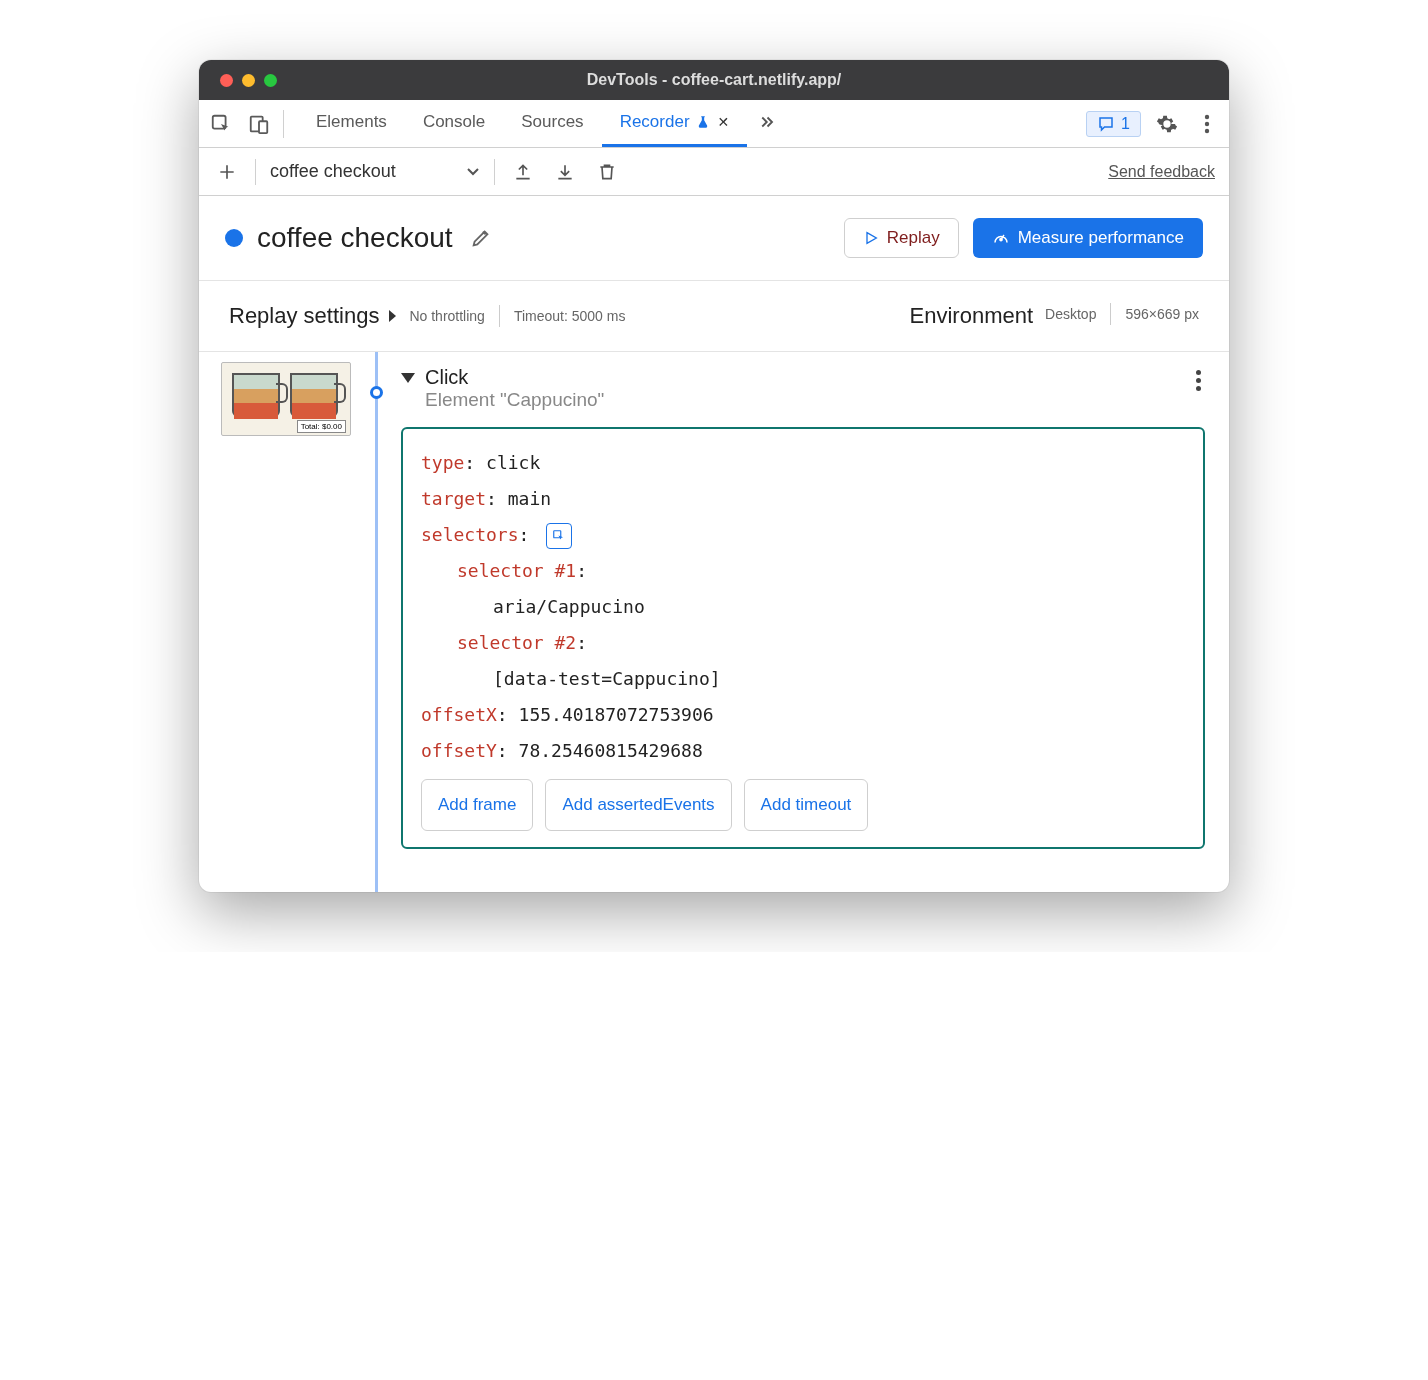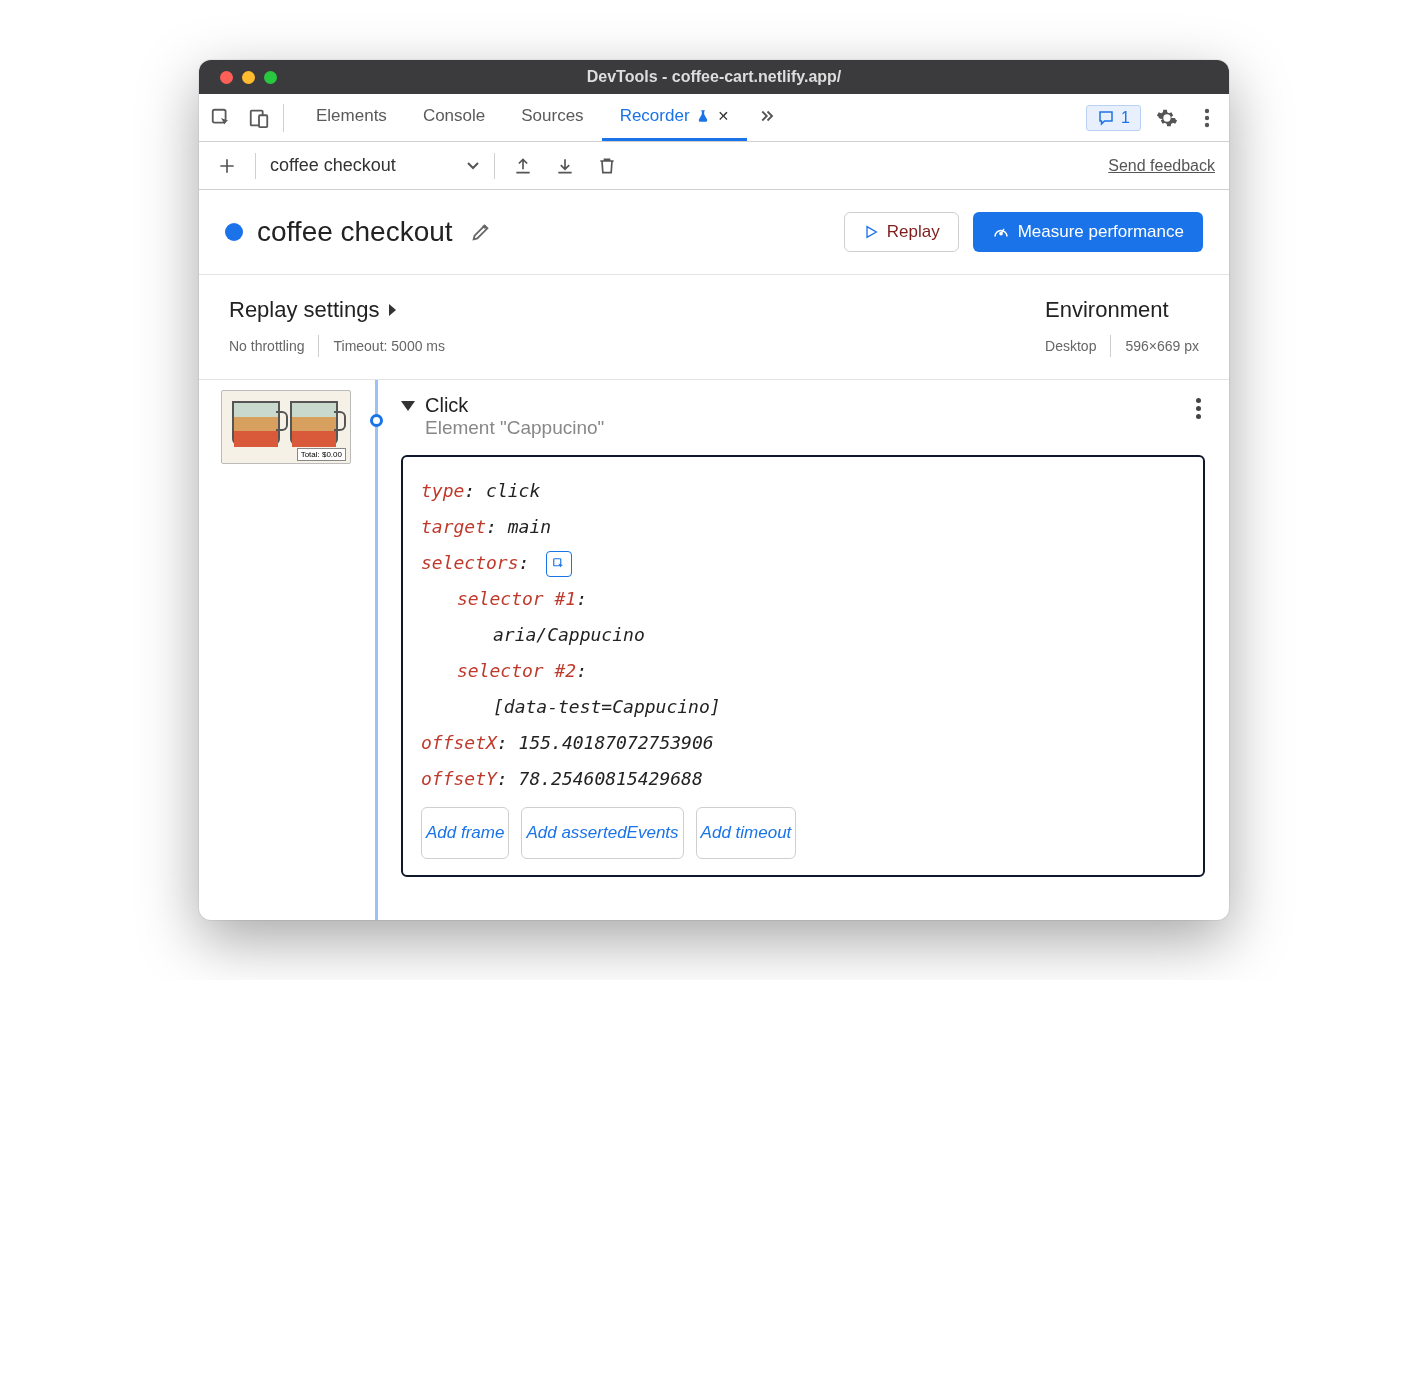--- a/index.html
+++ b/index.html
@@ -12,21 +12,21 @@
   padding: 60px;
 }
 .window {
   width: 1030px;
   background: #fff;
   border-radius: 12px;
   box-shadow: 0 20px 60px rgba(0,0,0,0.35), 0 0 0 1px rgba(0,0,0,0.05);
   overflow: hidden;
 }
 .titlebar {
-  height: 34px;
+  height: 40px;
   background: #3b3b3d;
   display: flex;
   align-items: center;
   padding: 0 21px;
   position: relative;
 }
 .traffic { display: flex; gap: 9px; }
 .dot { width: 13px; height: 13px; border-radius: 50%; }
 .dot.red { background: #ff5f57; }
 .dot.yellow { background: #febc2e; }
@@ -101,21 +101,21 @@
   border: 1px solid transparent;
 }
 .btn.outline { border-color: #cfcfcf; color:#7f1d1d; background:#fff; }
 .btn.primary { background:#1a73e8; color:#fff; }
 .settings-row {
   padding: 22px 30px;
   display: flex;
   justify-content: space-between;
   border-bottom: 1px solid #e4e4e4;
 }
-.settings-col { display:flex; flex-direction:column; gap:12px; }
+.settings-col { display:flex; flex-direction:row; gap:12px; }
 .settings-title { font-size: 22px; color:#222; display:flex; align-items:center; gap:8px; }
 .settings-vals { display:flex; align-items:center; gap:14px; font-size:14px; color:#666; }
 .settings-vals .vdiv2 { width:1px; height:22px; background:#ccc; }
 .step-area {
   display: flex;
   min-height: 540px;
 }
 .thumb-col { width: 160px; padding: 10px 8px 10px 22px; }
 .thumb {
   width: 130px; height: 74px; border:1px solid #bbb; border-radius:2px;
@@ -139,40 +139,39 @@
 .detail-col { flex:1; padding: 14px 24px 20px 8px; }
 .step-head { display:flex; align-items:flex-start; gap:10px; }
 .tri-down { width:0; height:0; border-left:7px solid transparent; border-right:7px solid transparent; border-top:10px solid #333; margin-top:7px; }
 .step-title { font-size:20px; color:#222; }
 .step-sub { font-size:19px; color:#888; }
 .step-menu { margin-left:auto; font-size:22px; color:#444; cursor:pointer; letter-spacing:0; line-height:0.4; display:flex; flex-direction:column; gap:3px; padding:4px;}
 .step-menu span{ width:5px; height:5px; background:#444; border-radius:50%; display:block;}
 
 .code-box {
   margin-top: 16px;
-  border: 2px solid #0f172a;
+  border: 2px solid #0f766e;
   border-radius: 6px;
   padding: 16px 18px;
   font-family: "SF Mono", Menlo, Consolas, monospace;
   font-size: 18px;
   line-height: 2.0;
   color: #222;
-  font-style: italic;
 }
 .code-box .k { color: #c0392b; }
 .code-box .indent1 { padding-left: 36px; }
 .code-box .indent2 { padding-left: 72px; }
 .selector-icon {
   display:inline-flex; width:26px; height:26px; border:1.5px solid #1a73e8;
   border-radius:4px; align-items:center; justify-content:center; vertical-align:middle;
   margin-left:6px; color:#1a73e8;
 }
 .pill-row { display:flex; gap:12px; margin-top:10px; }
 .pill {
-  border:1px solid #cfcfcf; border-radius:6px; padding:8px 4px;
+  border:1px solid #cfcfcf; border-radius:6px; padding:8px 16px;
   color:#1a73e8; font-size:17px; background:#fff; cursor:pointer;
   font-family: -apple-system, sans-serif;
 }
 svg { display:block; }
 </style>
 </head>
 <body>
 
 <div class="window">
 

